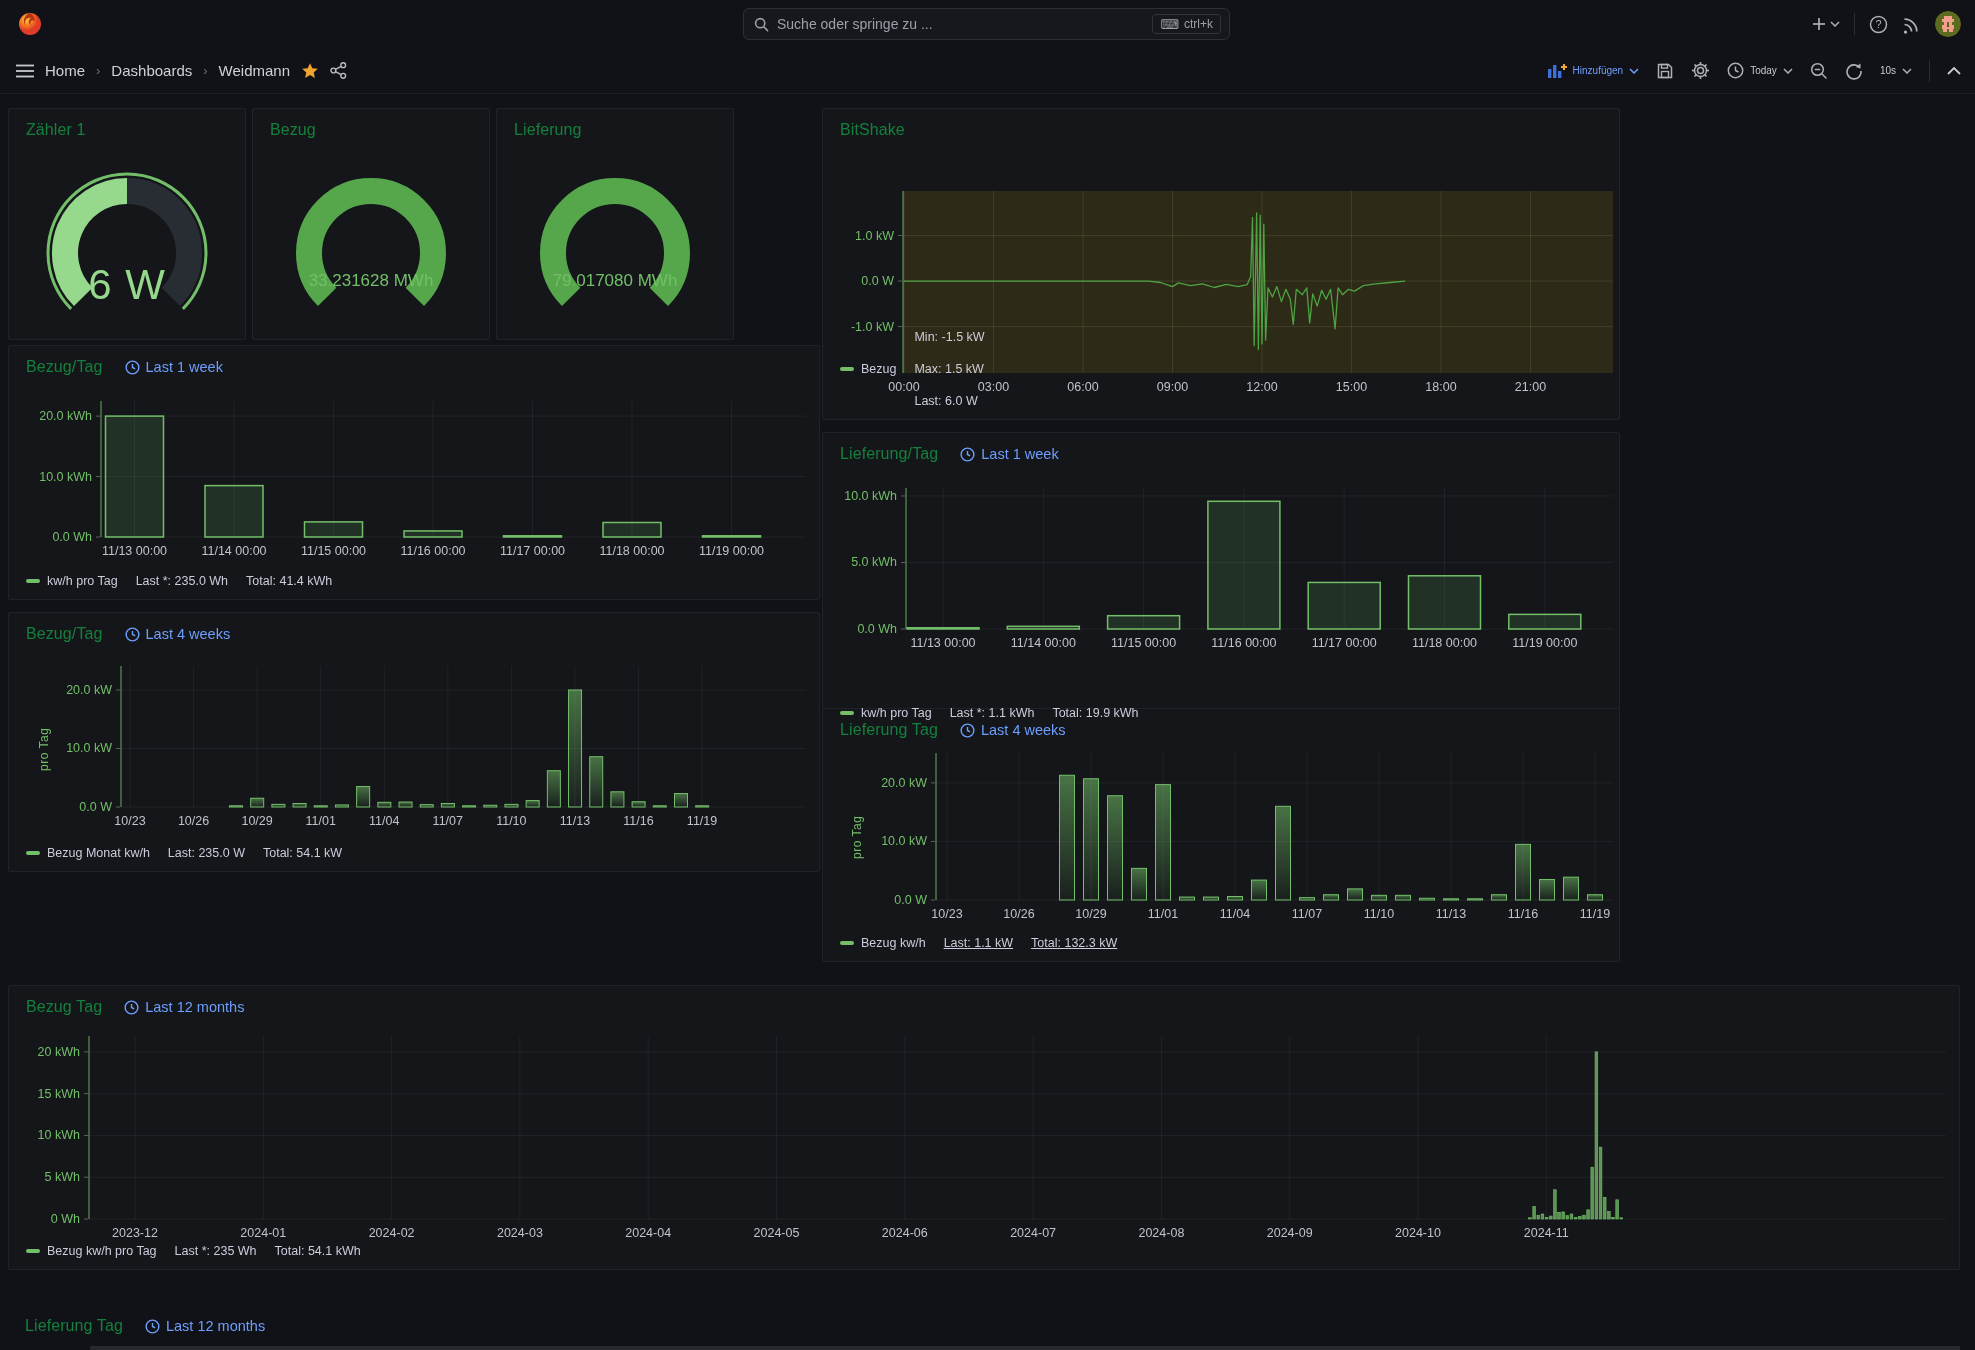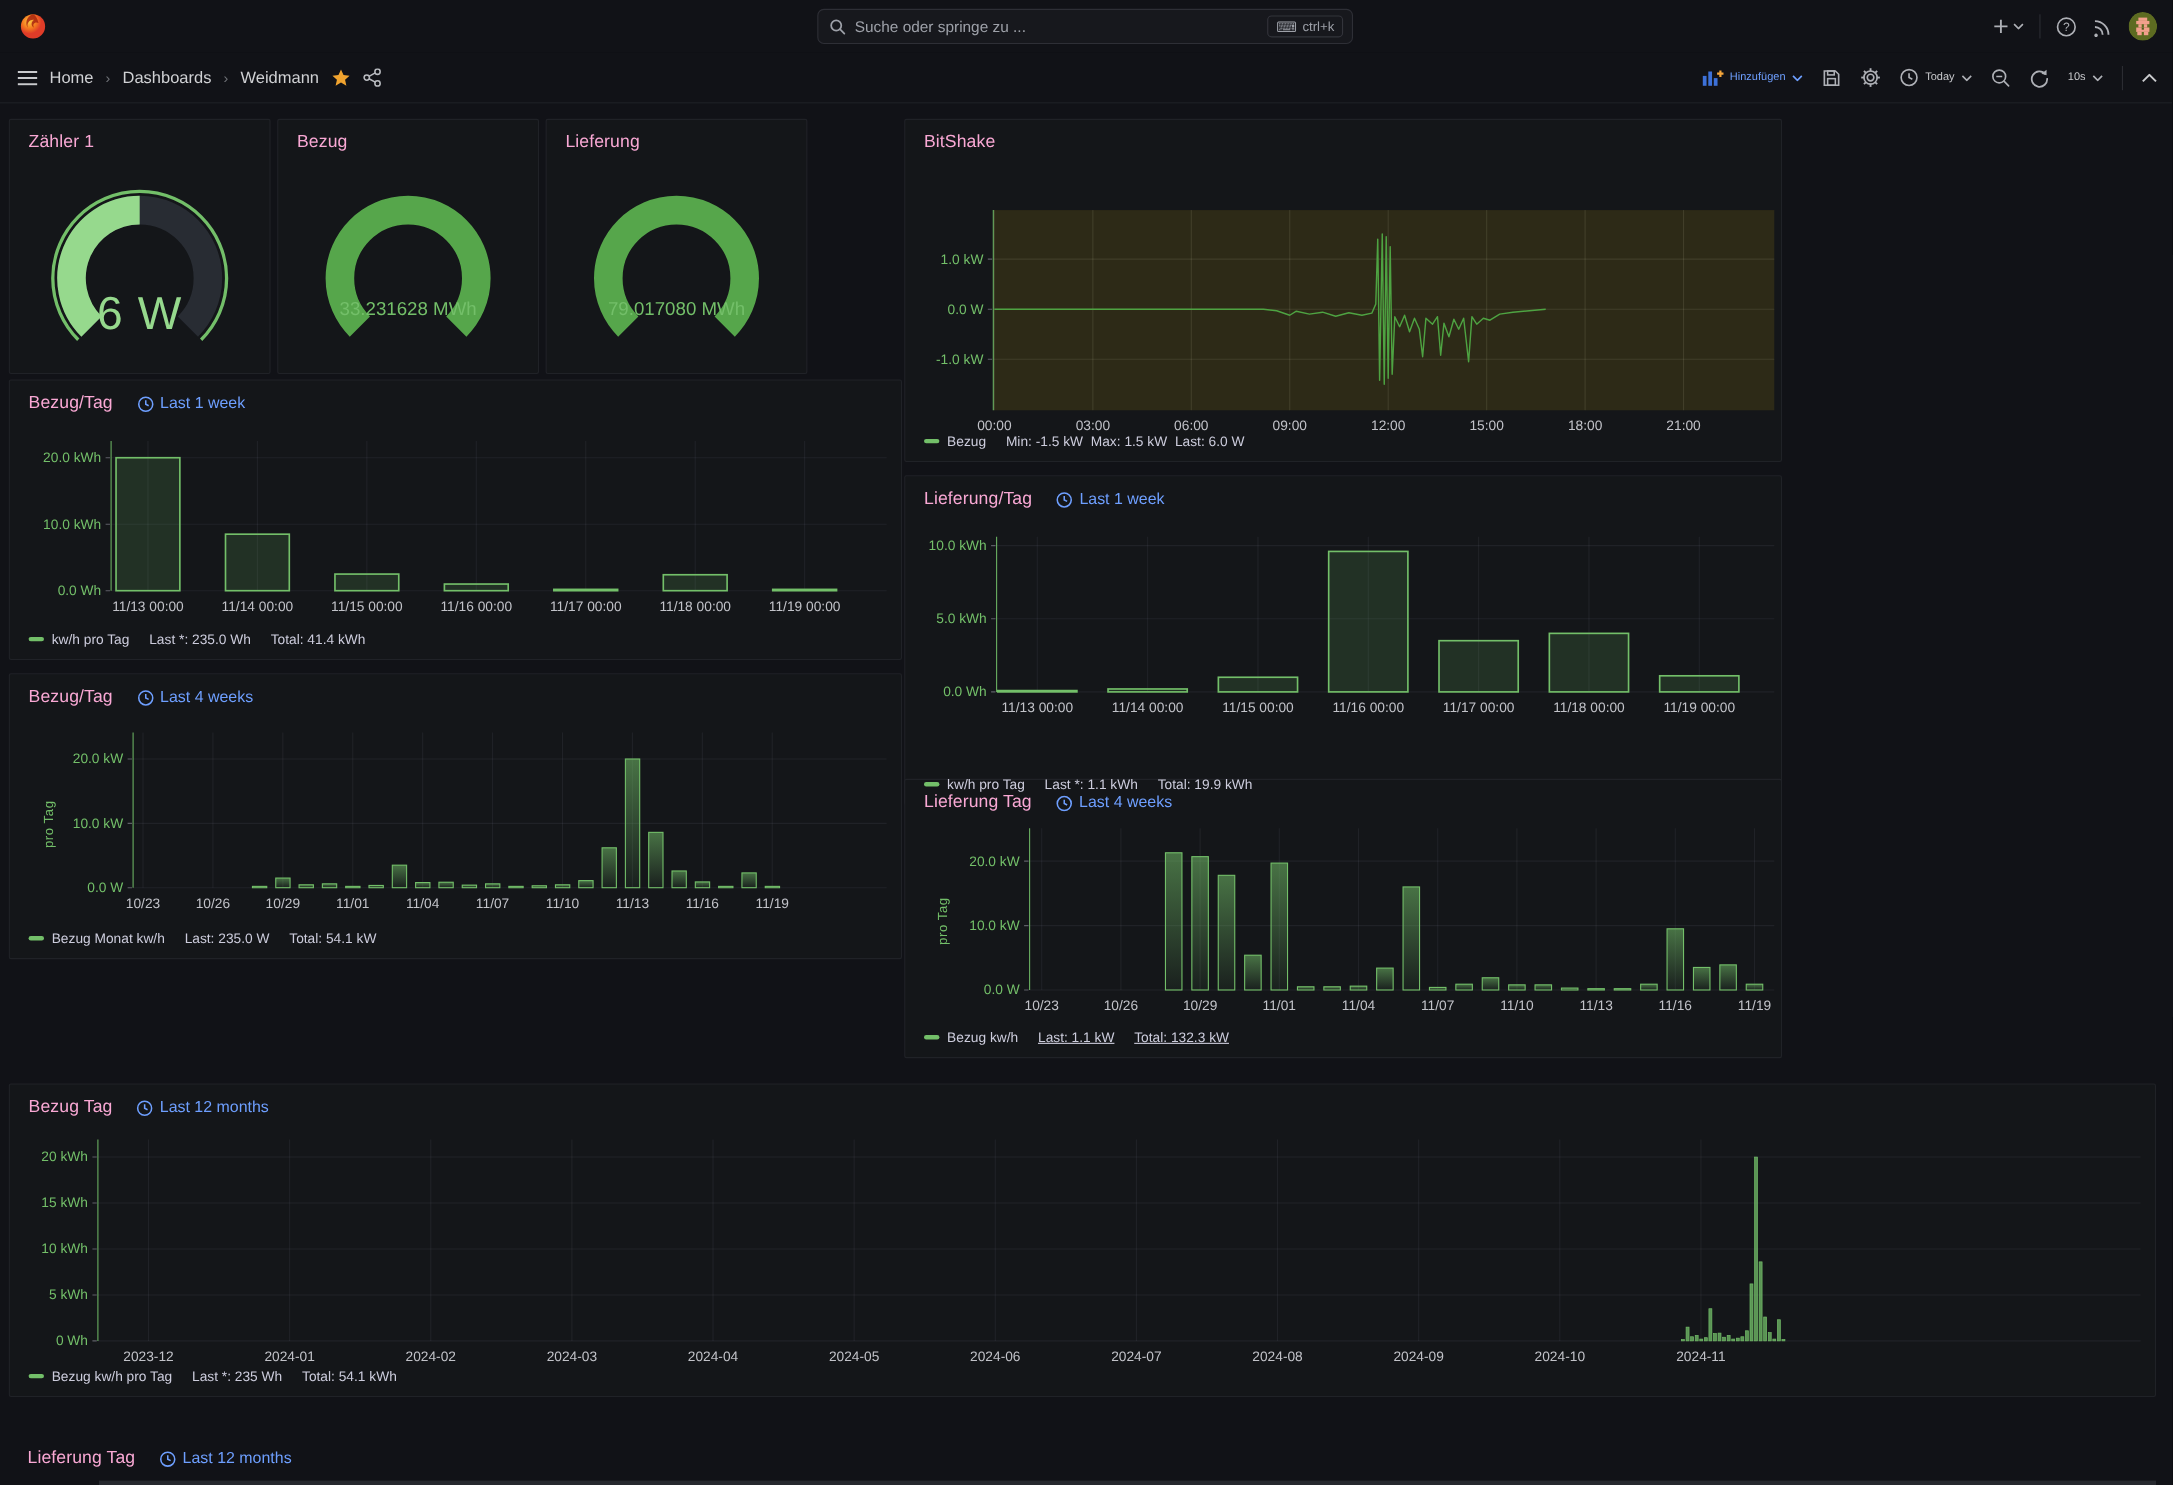--- a/index.html
+++ b/index.html
@@ -42,21 +42,21 @@
   #p-g3 { left:496px; top:108px; width:238px; height:232px; }
   #p-bitshake { left:822px; top:108px; width:798px; height:312px; }
   #p-b1w { left:8px;   top:345px; width:812px; height:255px; }
   #p-l1w { left:822px; top:432px; width:798px; height:300px;padding-left:20px; }
   #p-b4w { left:8px;   top:612px; width:812px; height:260px; }
   #p-l4w { left:822px; top:708px; width:798px; height:254px; }
   #p-b12 { left:8px;   top:985px; width:1952px; height:285px; }
   #p-l12 { left:8px;   top:1305px; width:1952px; height:44px; border:none; background:transparent; }
 
   .ptitle-row { position:absolute; left:17px; top:12px; display:flex; align-items:center; gap:22px; z-index:3; }
-  .ptitle { font-size:16px; font-weight:500; color:#f9a8d4; letter-spacing:.1px; }
+  .ptitle { font-size:16px; font-weight:500; color:#15803d; letter-spacing:.1px; }
   .plink { display:flex; align-items:center; gap:6px; color:#6e9fff; font-size:14.5px; cursor:pointer; }
   .chart { position:absolute; left:0; top:0; }
   .gval-big { position:absolute; left:0; top:152px; width:100%; text-align:center;
               font-size:42px; font-weight:500; color:#96d98d; letter-spacing:1px; z-index:2; }
   .gval-small { position:absolute; left:0; top:162px; width:100%; text-align:center;
                 font-size:17px; color:#73bf69; z-index:2; }
   .legend { position:absolute; left:17px; bottom:11px; display:flex; align-items:center; gap:18px;
             font-size:12.5px; color:#ccccdc; white-space:nowrap; z-index:3; }
   .lname { display:flex; align-items:center; gap:7px; cursor:pointer; }
   .dash { width:14px; height:4px; border-radius:2px; background:#73bf69; display:inline-block; }
@@ -296,21 +296,21 @@
         <line x1="75" y1="217.59" x2="79" y2="217.59" stroke="rgba(204,204,220,0.4)" stroke-width="1"></line>
         <text x="71" y="221.59" text-anchor="end" font-size="12.5" fill="#73bf69" font-family="Liberation Sans,sans-serif">-1.0 kW</text>
         <line x1="80" y1="82" x2="80" y2="264" stroke="#73bf69" stroke-width="1" opacity="0.9"></line>
         <path d="M81.0 172.1 L325.6 172.1 L337.6 173.5 L349.5 177.6 L355.5 173.9 L367.4 176.6 L379.3 174.8 L391.3 178.5 L403.2 175.3 L415.1 177.6 L424.1 175.7 L427.7 167.5 L429.5 108.4 L431.2 236.7 L433.6 103.8 L435.4 240.3 L437.2 106.1 L439.0 234.9 L440.8 115.2 L442.6 231.2 L445.0 178.9 L449.4 188.0 L453.9 177.6 L458.4 192.6 L462.9 180.3 L467.3 190.3 L470.3 215.3 L473.3 180.3 L479.3 185.7 L483.8 178.9 L486.7 213.9 L489.7 184.8 L494.2 197.1 L498.7 181.2 L503.1 190.3 L507.6 180.3 L512.1 219.9 L515.1 178.9 L519.5 185.7 L525.5 180.3 L531.5 182.1 L540.4 176.6 L552.4 174.8 L567.3 173.5 L582.2 172.1" fill="none" stroke="#4ea342" stroke-width="1.3" stroke-linejoin="round"></path>
       </svg>
     <div class="legend">
       <span class="lname">
           <span class="dash"></span>
           <span>Bezug</span>
         </span>
-      <span class="lstats" style="display: flex; gap: 7px;">
+      <span class="lstats" style="display: flex; gap: 18px; flex-direction: column;">
           <span>Min: -1.5 kW</span>
           <span>Max: 1.5 kW</span>
           <span>Last: 6.0 W</span>
         </span>
     </div>
   </section>
 
   <section class="panel" id="p-b1w">
     <div class="ptitle-row">
       <span class="ptitle">Bezug/Tag</span>

